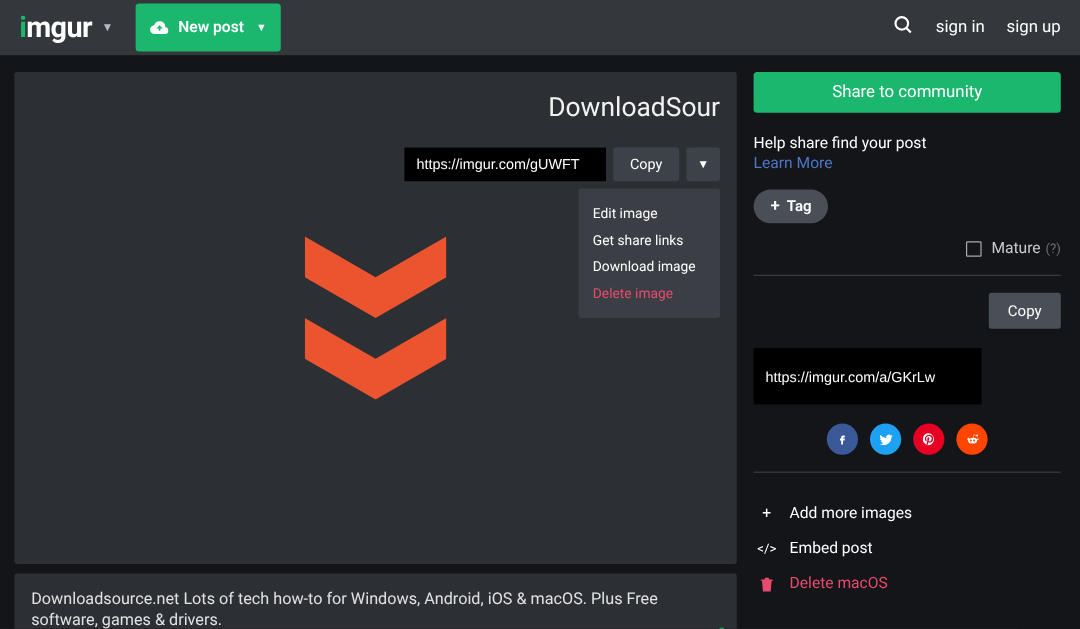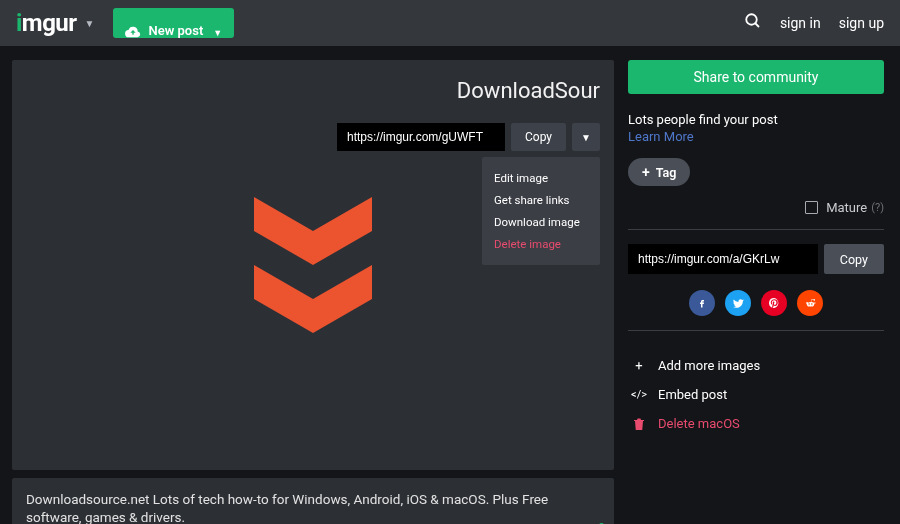--- a/index.html
+++ b/index.html
@@ -20,22 +20,22 @@
   .logo {
     font-size: 24px; font-weight: 700; letter-spacing: -0.5px;
     color: #fff; display: inline-flex; align-items: baseline;
   }
   .logo .i-dot { color: #1bb76e; }
   .logo-caret { margin-left: 8px; color: #b4b9c2; font-size: 10px; }
   .new-post-btn {
     margin-left: 18px;
     background: #1bb76e;
     border-radius: 3px;
-    height: 30px;
-    display: inline-flex; align-items: flex-end;
+    height: 40px;
+    display: inline-flex; align-items: center;
     padding: 0 12px;
     font-size: 13px; font-weight: 600;
     cursor: pointer;
   }
   .new-post-btn .cloud { margin-right: 8px; display:inline-flex; }
   .new-post-btn .np-caret { margin-left: 10px; font-size: 9px; }
   .spacer { flex: 1; }
   .top-right { display: flex; align-items: center; gap: 18px; }
   .search-icon svg { width: 18px; height: 18px; }
   .top-link { font-size: 14px; cursor: pointer; }
@@ -164,23 +164,23 @@
   .checkbox {
     width: 13px; height: 13px; border: 1.5px solid #a7aab0;
     margin-right: 8px; border-radius: 1px;
   }
   .divider {
     height: 1px; background: #3a3d43; margin: 14px 0;
   }
   .album-row { display: flex; gap: 6px; }
   .album-url {
     background: #000; color: #fff;
-    height: 30px; flex: 1;
+    height: 47px; flex: 1;
     border: none; padding: 0 10px;
-    font-size: 12px; outline: none;
+    font-size: 12px; outline: none; margin-top: 46px;
   }
   .album-copy {
     background: #4a4e57; height: 30px;
     padding: 0 16px;
     display: inline-flex; align-items: center;
     font-size: 12.5px; cursor: pointer;
     border-radius: 2px;
   }
   .social-row {
     margin-top: 16px;
@@ -268,21 +268,21 @@
     <div class="desc-card">
       <span>Downloadsource.net Lots of tech how-to for Windows, Android, iOS &amp; macOS. Plus Free software, games &amp; drivers.</span>
       <span class="desc-dot"></span>
     </div>
   </div>
 
   <div class="sidebar">
     <div class="share-btn">Share to community</div>
 
     <div class="help-block">
-      <div>Lots people find your post</div>
+      <div>Help share find your post</div>
       <span class="learn">Learn More</span>
     </div>
 
     <div class="tag-btn">
       <span class="plus">+</span>
       <span>Tag</span>
     </div>
 
     <div class="mature-row">
       <span class="checkbox"></span>

